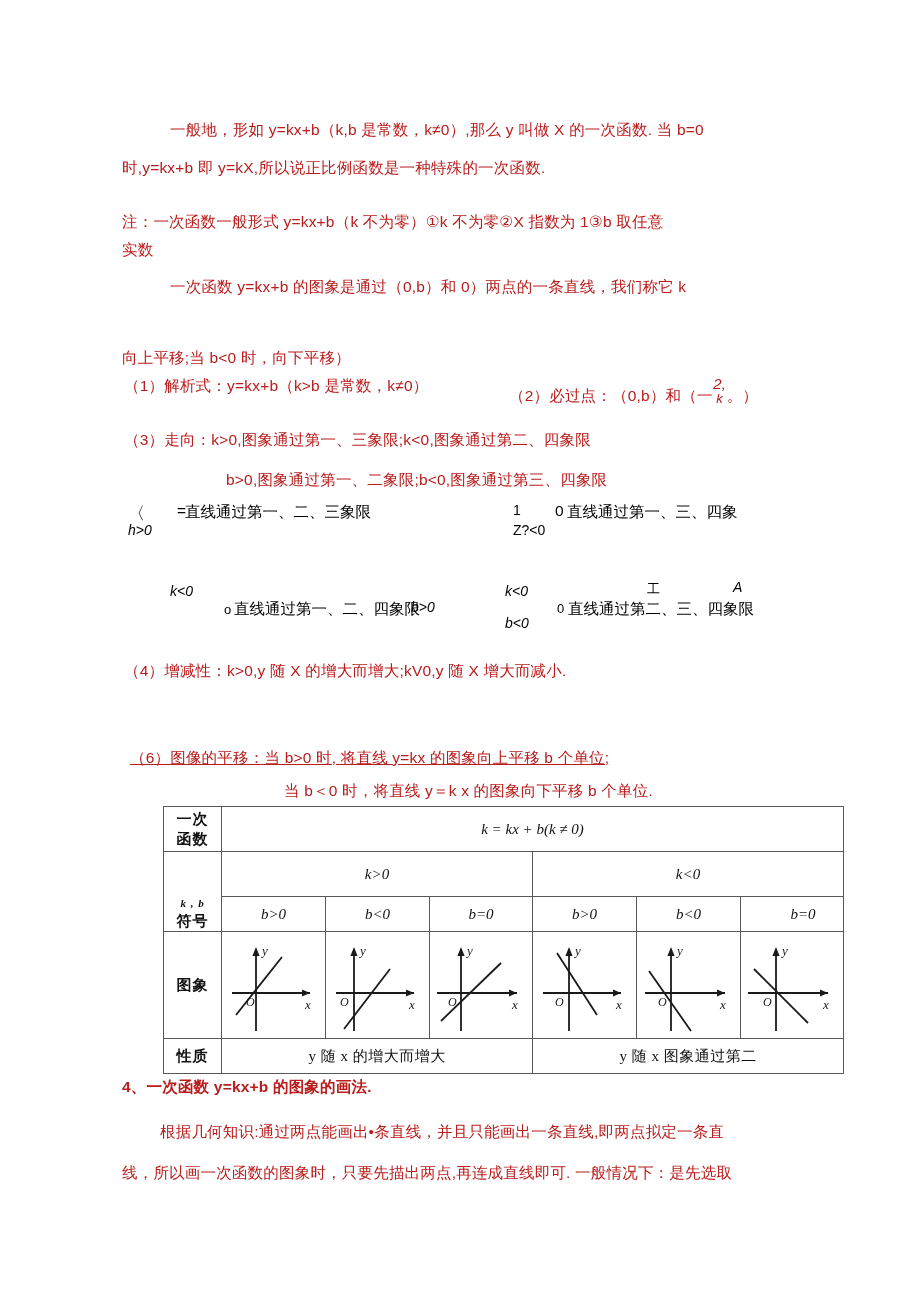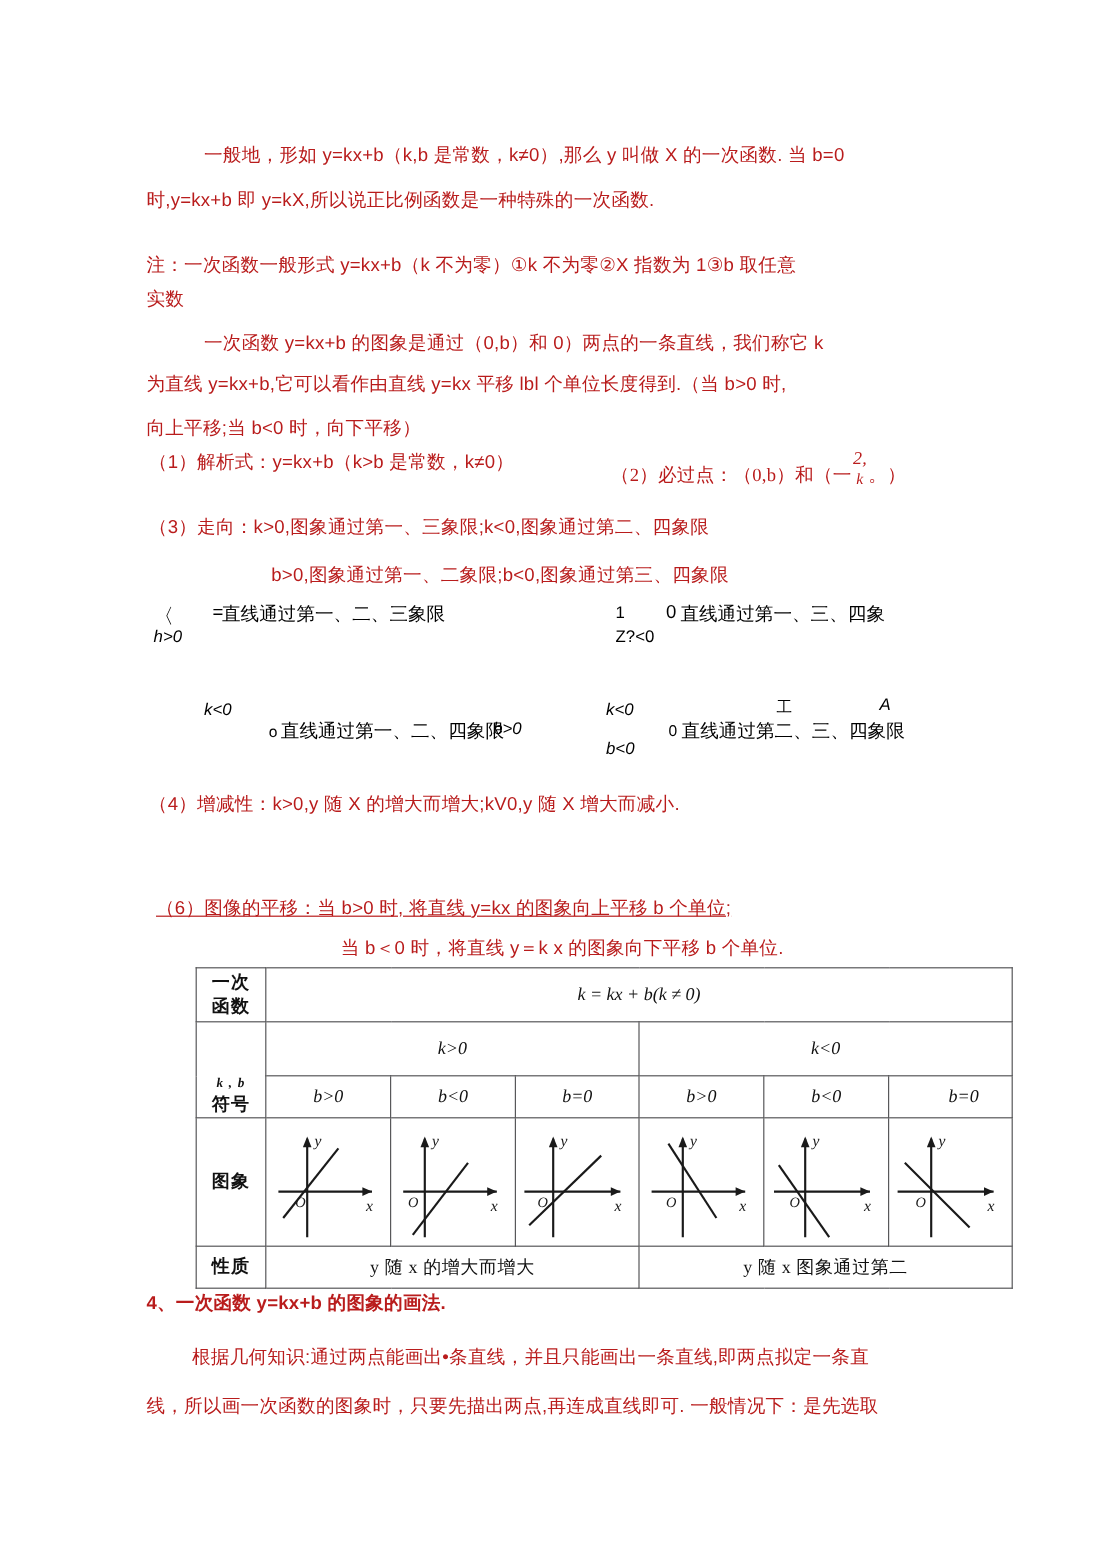--- a/index.html
+++ b/index.html
@@ -132,29 +132,28 @@
   <div class="para" style="left:170px; top:120px;">一般地，形如 y=kx+b（k,b 是常数，k≠0）,那么 y 叫做 X 的一次函数. 当 b=0</div>
 
   <div class="para" style="left:122px; top:158px;">时,y=kx+b 即 y=kX,所以说正比例函数是一种特殊的一次函数.</div>
 
   <div class="para" style="left:122px; top:212px;">注：一次函数一般形式 y=kx+b（k 不为零）①k 不为零②X 指数为 1③b 取任意</div>
 
   <div class="para" style="left:122px; top:240px;">实数</div>
 
   <div class="para" style="left:170px; top:277px;">一次函数 y=kx+b 的图象是通过（0,b）和 0）两点的一条直线，我们称它 k</div>
 
-  <div class="para" style="left:122px; top:311px;">为直线 y=kx+b,它可以看作由直线 y=kx 平移 lbl 个单位长度得到.（当 b&gt;0 时,</div>
 
   <div class="para" style="left:122px; top:348px;">向上平移;当 b&lt;0 时，向下平移）</div>
 
   <div class="para" style="left:124px; top:376px;">
     <span>（1）解析式：</span><span>y=kx+b（k&gt;b 是常数，k≠0）</span>
   </div>
 
-  <div class="para" style="left:509px; top:376px;font-family:Liberation Serif, serif;">
+  <div class="para" style="left:509px; top:376px;">
     <span>（2）必过点：</span><span>（0,b）和（一</span><span class="frac"><span class="num">2,</span><span class="den">k</span></span><span>。）</span>
   </div>
 
   <div class="para" style="left:124px; top:430px;">
     <span>（3）走向：</span><span>k&gt;0,图象通过第一、三象限;k&lt;0,图象通过第二、四象限</span>
   </div>
   <div class="para" style="left:226px; top:470px;">
     <span>b&gt;0,图象通过第一、二象限;b&lt;0,图象通过第三、四象限</span>
   </div>
 

